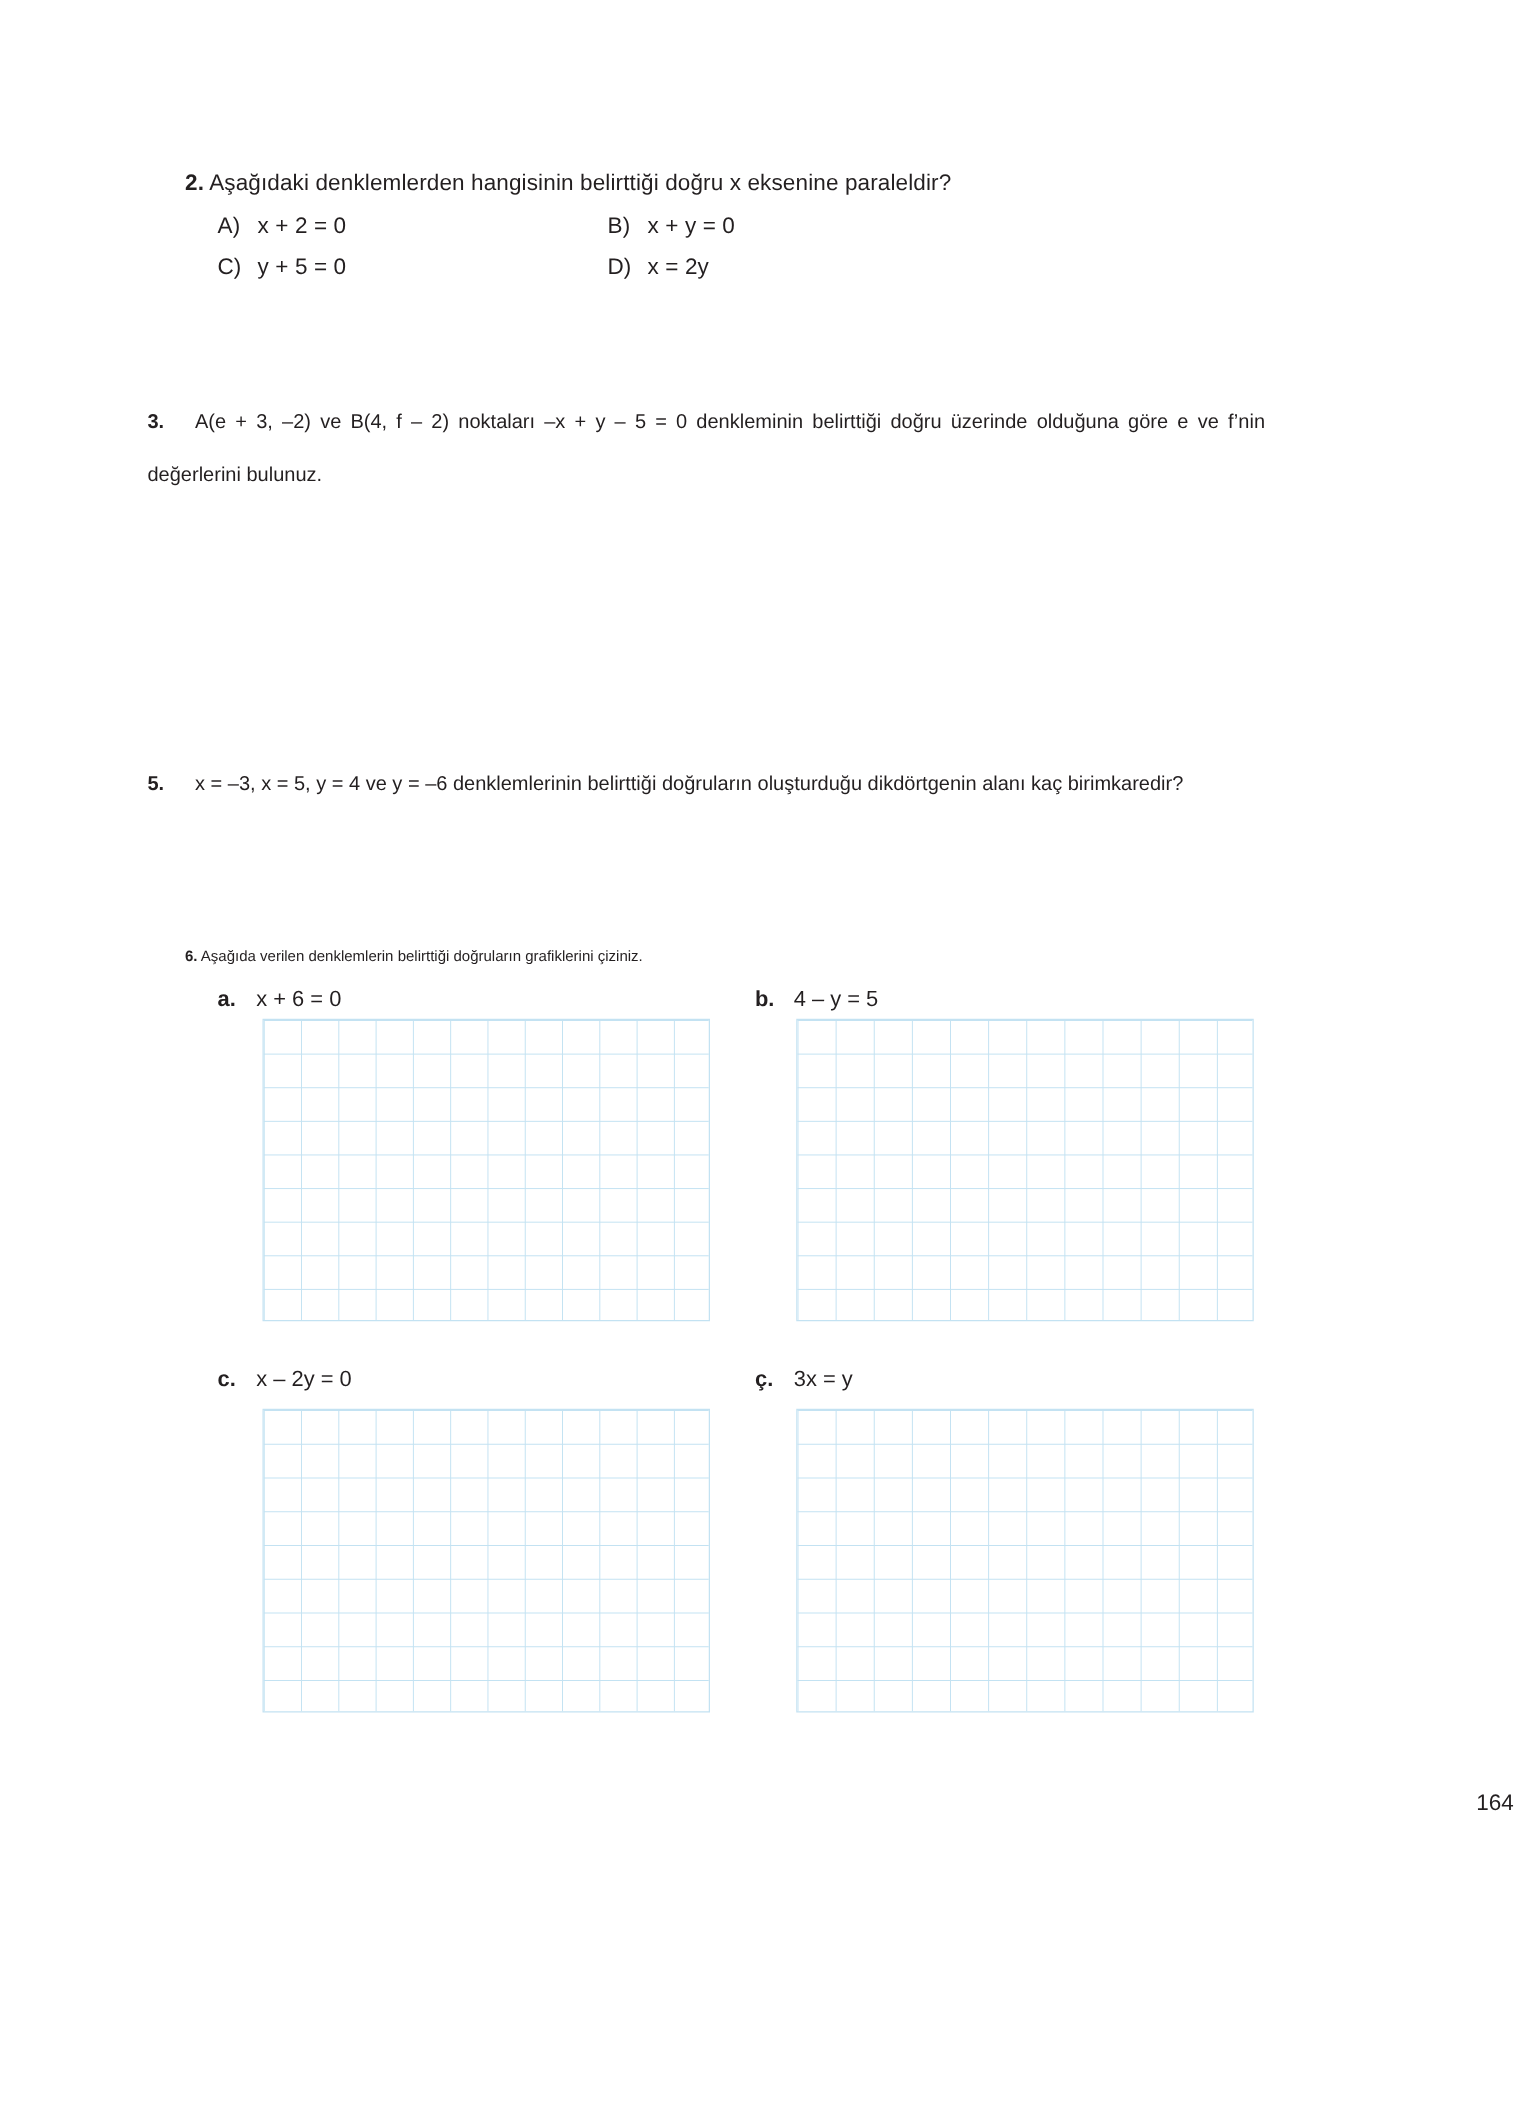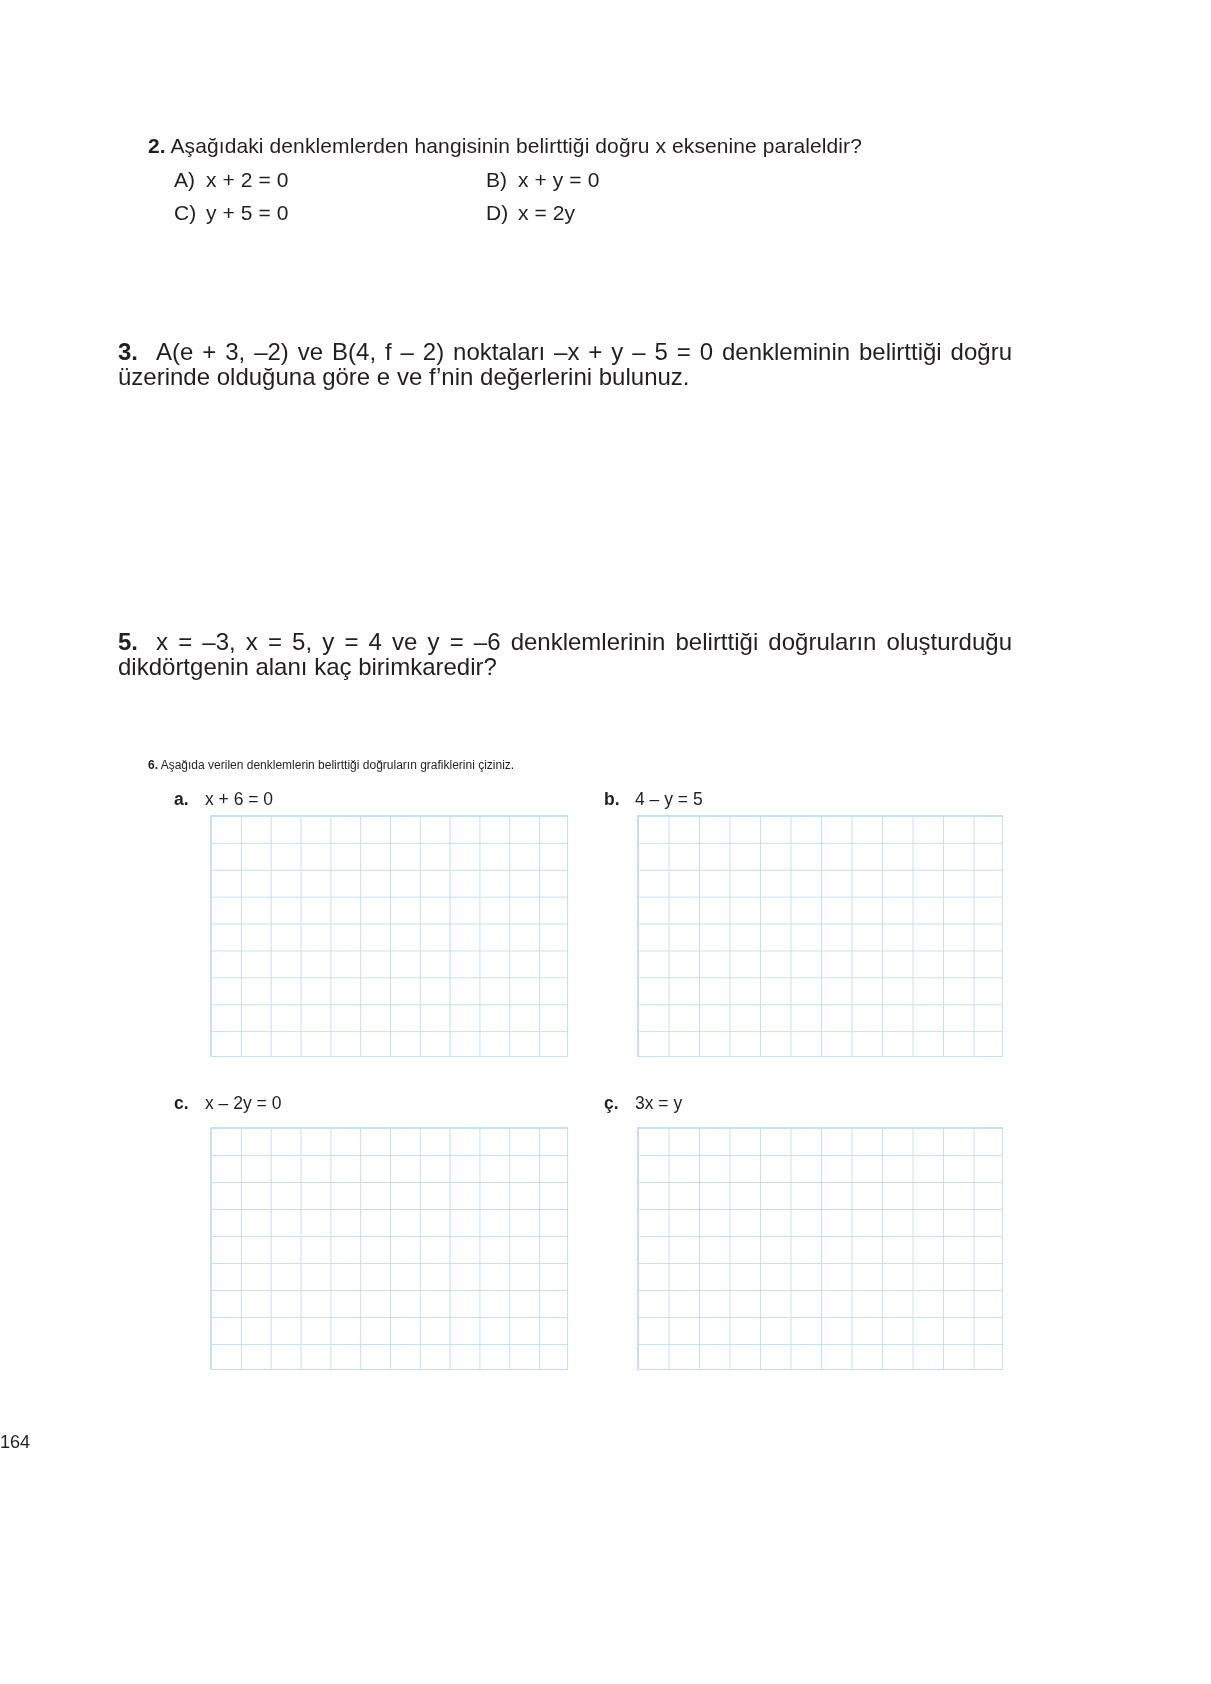--- a/index.html
+++ b/index.html
@@ -15,21 +15,21 @@
     position: relative;
     width: 1211px;
     height: 1684px;
     background: #ffffff;
     overflow: hidden;
   }
 
   
   .qblock {
     position: absolute;
-    font-size: 21px;
+    font-size: 18px;
     line-height: 30px;
     letter-spacing: 0.1px;
   }
   .qnum {
     font-weight: bold;
   }
 
   
   #q2 {
     left: 148px;
@@ -52,24 +52,23 @@
   #q2 .opt {
     width: 312px;
     display: flex;
   }
   #q2 .opt .key { width: 32px; }
 
   
   .para {
     position: absolute;
     width: 894px;
-    font-size: 24px;
-    line-height: 25px;
+    font-size: 16px;
+    line-height: 43px;
     text-align: justify;
-    margin-top: 23px;
   }
   .para .lead {
     display: inline-block;
     width: 38px;
     text-indent: 0;
   }
   .para > .body { display: inline; }
 
   #q3 { left: 118px; top: 316px; }
   #q4 { left: 118px; top: 461px; }
@@ -127,21 +126,21 @@
             background-size: 29.83px 27.0px; }
   #grid-d { left: 637px; top: 1127px; width: 366px; height: 243px;
             background-size: 30.5px 27.0px; }
 
   
   #page-number {
     position: absolute;
     left: 0;
     top: 1432px;
     width: 1211px;
-    text-align: left;
+    text-align: right;
     font-size: 18px;
   }
 </style>
 </head>
 <body>
 
 <div class="page">
 
   <div class="qblock" id="q2">
     <div class="stem">

